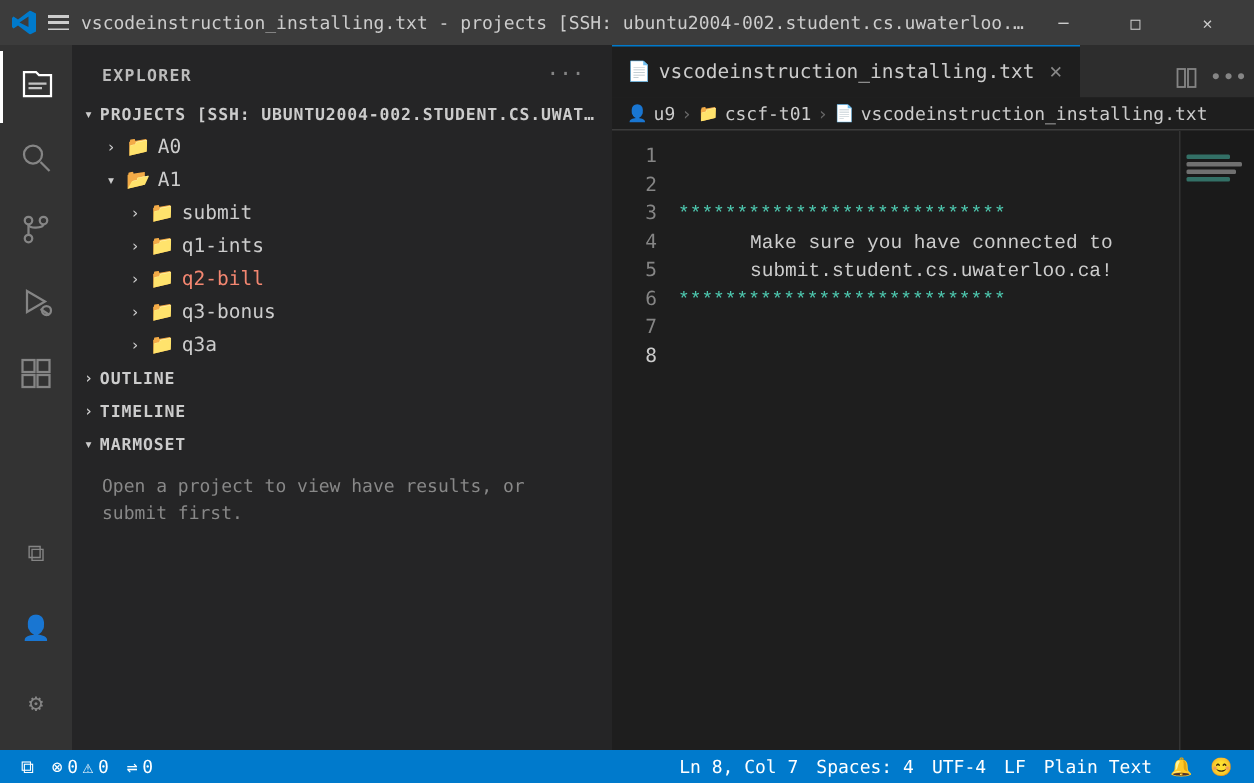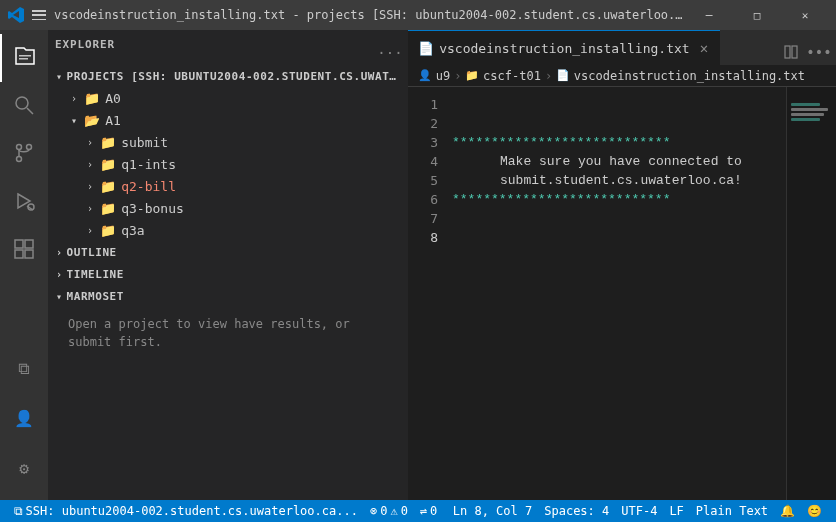--- a/index.html
+++ b/index.html
@@ -97,23 +97,23 @@
     #sidebar {
       width: 360px;
       background: #252526;
       display: flex;
       flex-direction: column;
       flex-shrink: 0;
       overflow: hidden;
     }
     #sidebar-header {
       display: flex;
-      align-items: flex-start;
+      align-items: flex-end;
       justify-content: space-between;
-      padding: 8px 7px;
+      padding: 8px 20px;
       height: 35px;
     }
     #sidebar-title {
       font-size: 11px;
       font-weight: 700;
       letter-spacing: 0.08em;
       color: #bbbbbb;
       text-transform: uppercase;
     }
     #sidebar-actions {
@@ -613,21 +613,20 @@
         <div class="code-line"></div>
         <div class="code-line"></div>
       </div>
     </div>
   </div>
 </div>
 
 <div id="status-bar">
   <div class="status-item">
     <span style="font-size:12px;">⧉</span>
-    <span>SSH: ubuntu2004-002.student.cs.uwaterloo.ca...</span>
   </div>
   <div class="status-item">
     <span>⊗</span>
     <span>0</span>
     <span>⚠</span>
     <span>0</span>
   </div>
   <div class="status-item">
     <span>⇌</span>
     <span>0</span>

